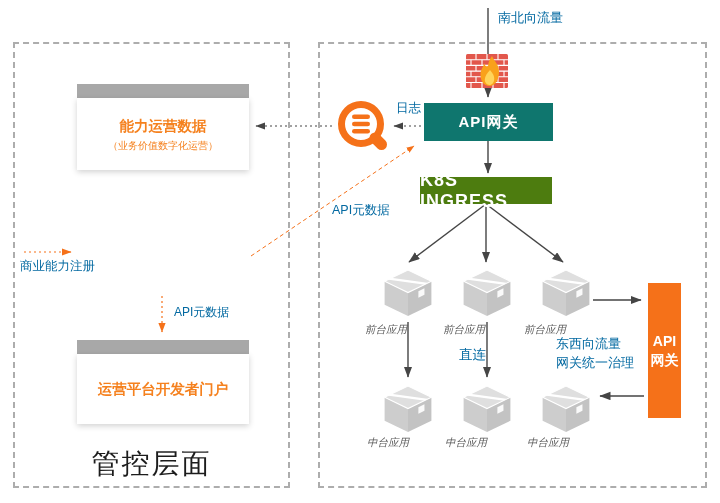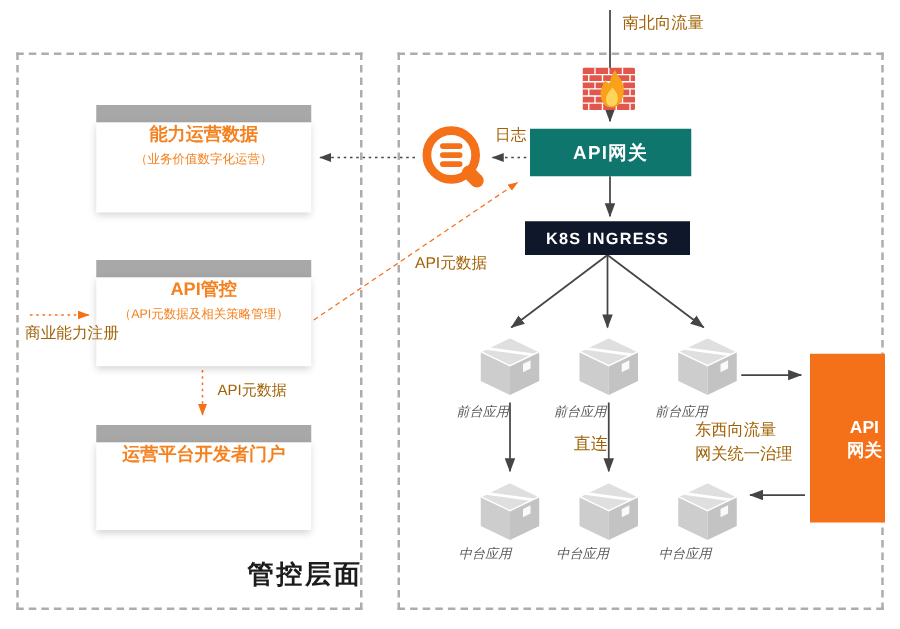--- a/index.html
+++ b/index.html
@@ -4,48 +4,48 @@
 <style>
   html,body{margin:0;padding:0;background:#fff;}
   .canvas{
     position:relative;width:720px;height:503px;background:#fff;overflow:hidden;
     font-family:"Liberation Sans","DejaVu Sans",sans-serif;color:#222;
   }
   .connectors{position:absolute;left:0;top:0;width:720px;height:503px;pointer-events:none;}
   .panel{position:absolute;border:2px dashed #adadad;box-sizing:border-box;background:transparent;}
   .panel-control{left:13px;top:42px;width:277px;height:446px;}
   .panel-data{left:318px;top:42px;width:389px;height:446px;}
-  .panel-label{position:absolute;text-align:right;font-size:21px;letter-spacing:2px;color:#1c1c1c;font-weight:700;}
+  .panel-label{position:absolute;text-align:center;font-size:28px;letter-spacing:2px;color:#1c1c1c;font-weight:400;}
   .panel-label.ctrl{left:13px;width:277px;top:445px;}
   .panel-label.data{left:318px;width:389px;top:445px;}
 
   .card{position:absolute;width:172px;}
   .card .bar{height:14px;background:#a8a8a8;}
-  .card .body{background:#fff;box-shadow:0 2px 6px rgba(0,0,0,0.18);display:flex;flex-direction:column;align-items:center;justify-content:flex-start;}
+  .card .body{background:#fff;box-shadow:0 2px 6px rgba(0,0,0,0.18);display:flex;flex-direction:column;align-items:center;justify-content:center;}
   .card .title{color:#f5811e;font-size:14.5px;font-weight:700;line-height:20px;}
   .card .subtitle{color:#f5811e;font-size:10px;margin-top:3px;line-height:13px;}
   .card1{left:77px;top:84px;} .card1 .body{height:72px;}
   .card2{left:77px;top:208px;} .card2 .body{height:71px;}
   .card3{left:77px;top:340px;} .card3 .body{height:70px;}
 
-  .lbl{position:absolute;font-size:12.5px;color:#a16207;white-space:nowrap;}
+  .lbl{position:absolute;font-size:12.5px;color:#0369a1;white-space:nowrap;}
   .lbl-north{left:498px;top:9px;font-size:13px;}
   .lbl-logs{left:396px;top:100px;}
   .lbl-apimeta-diag{left:332px;top:202px;}
   .lbl-bizreg{left:20px;top:258px;}
   .lbl-apimeta-left{left:174px;top:304px;font-size:12px;}
   .lbl-direct{left:459px;top:346px;font-size:13.5px;}
   .lbl-eastwest{left:556px;top:334px;font-size:13px;line-height:19px;white-space:normal;width:90px;}
 
   .gwbox{position:absolute;left:424px;top:103px;width:129px;height:38px;background:#0f766e;
     color:#fff;font-size:15px;font-weight:700;display:flex;align-items:center;justify-content:center;letter-spacing:1px;}
-  .ingress{position:absolute;left:420px;top:177px;width:132px;height:27px;background:#0f172a;
-    color:#fff;font-size:13px;font-weight:700;display:flex;align-items:center;justify-content:center;letter-spacing:1px;}
+  .ingress{position:absolute;left:420px;top:177px;width:132px;height:27px;background:#4d7c0f;
+    color:#fff;font-size:18px;font-weight:700;display:flex;align-items:center;justify-content:center;letter-spacing:1px;}
   .gwside{position:absolute;left:648px;top:283px;width:33px;height:135px;background:#f57119;
-    color:#fff;font-size:14px;font-weight:700;display:flex;flex-direction:column;align-items:center;justify-content:center;line-height:19px;padding-left:27px;}
+    color:#fff;font-size:14px;font-weight:700;display:flex;flex-direction:column;align-items:center;justify-content:center;line-height:19px;}
 
   .icon-abs{position:absolute;}
   .pkg-label{position:absolute;font-size:10.5px;color:#595959;white-space:nowrap;font-style:italic;}
 </style>
 </head>
 <body>
 
 <div class="canvas">
 
   <svg class="connectors" viewBox="0 0 720 503">
@@ -81,27 +81,20 @@
 
   <div class="panel panel-control"></div>
   <div class="panel panel-data"></div>
   <div class="panel-label ctrl">管控层面</div>
 
   <div class="card card1">
     <div class="bar"></div>
     <div class="body">
       <div class="title">能力运营数据</div>
       <div class="subtitle">（业务价值数字化运营）</div>
-    </div>
-  </div>
-  <div class="card card2">
-    <div class="bar"></div>
-    <div class="body">
-      <div class="title">API管控</div>
-      <div class="subtitle">（API元数据及相关策略管理）</div>
     </div>
   </div>
   <div class="card card3">
     <div class="bar"></div>
     <div class="body">
       <div class="title">运营平台开发者门户</div>
     </div>
   </div>
 
   <div class="lbl lbl-north">南北向流量</div>

